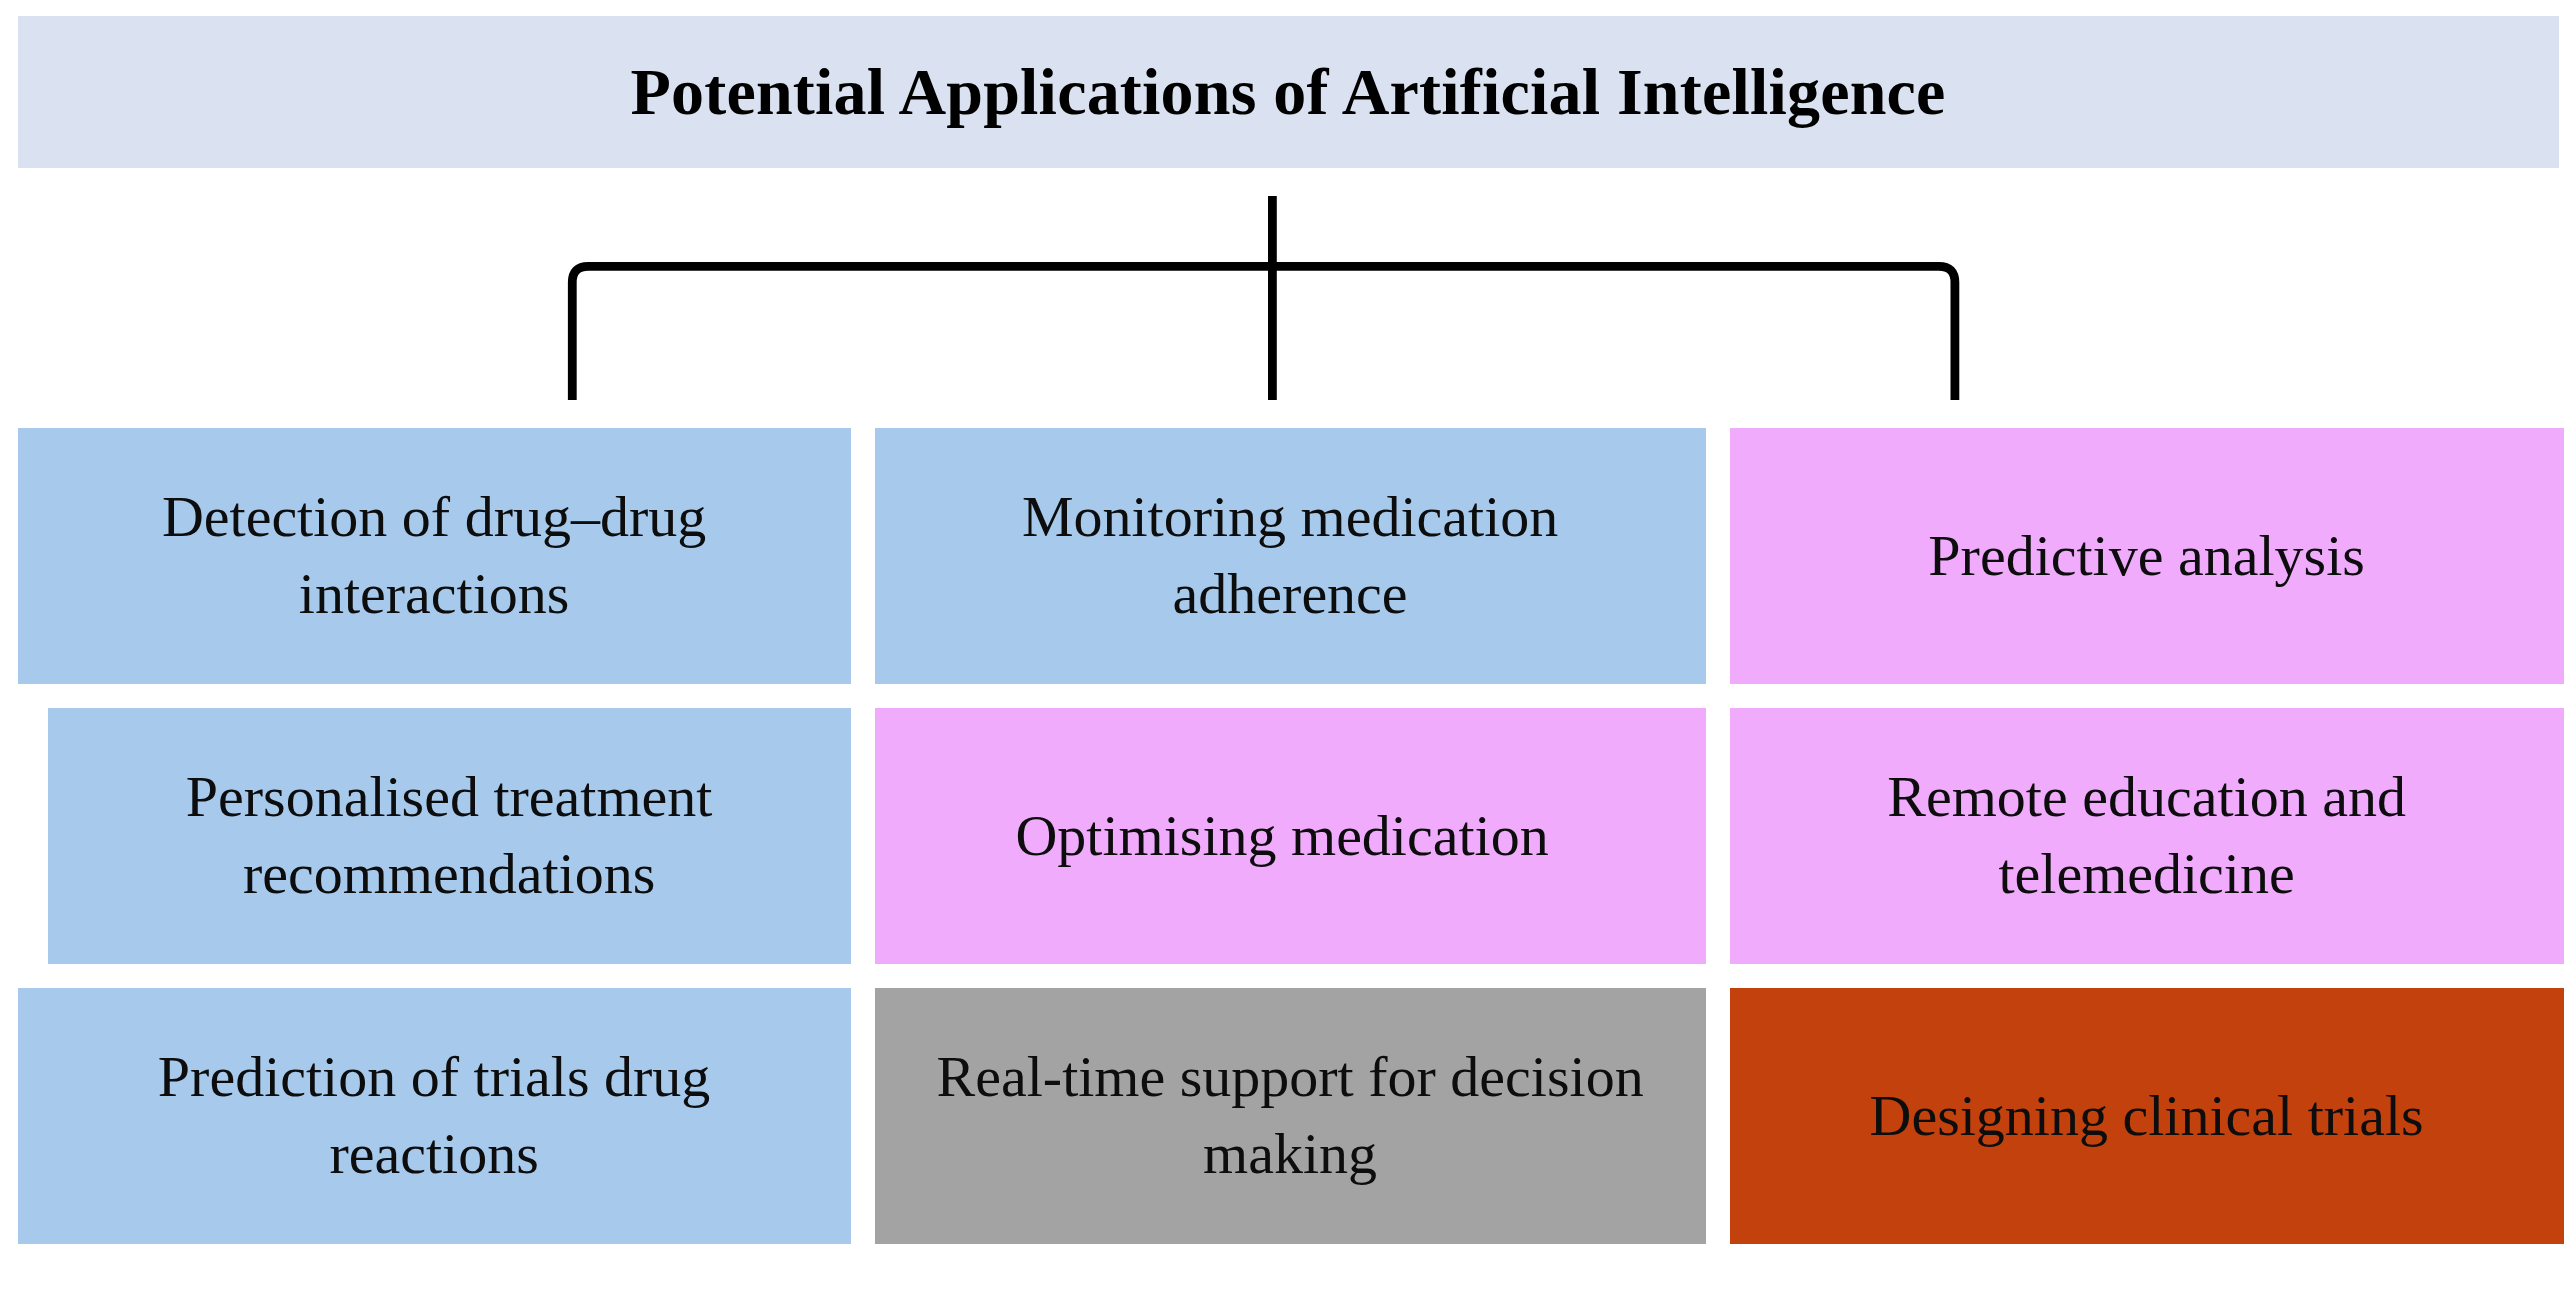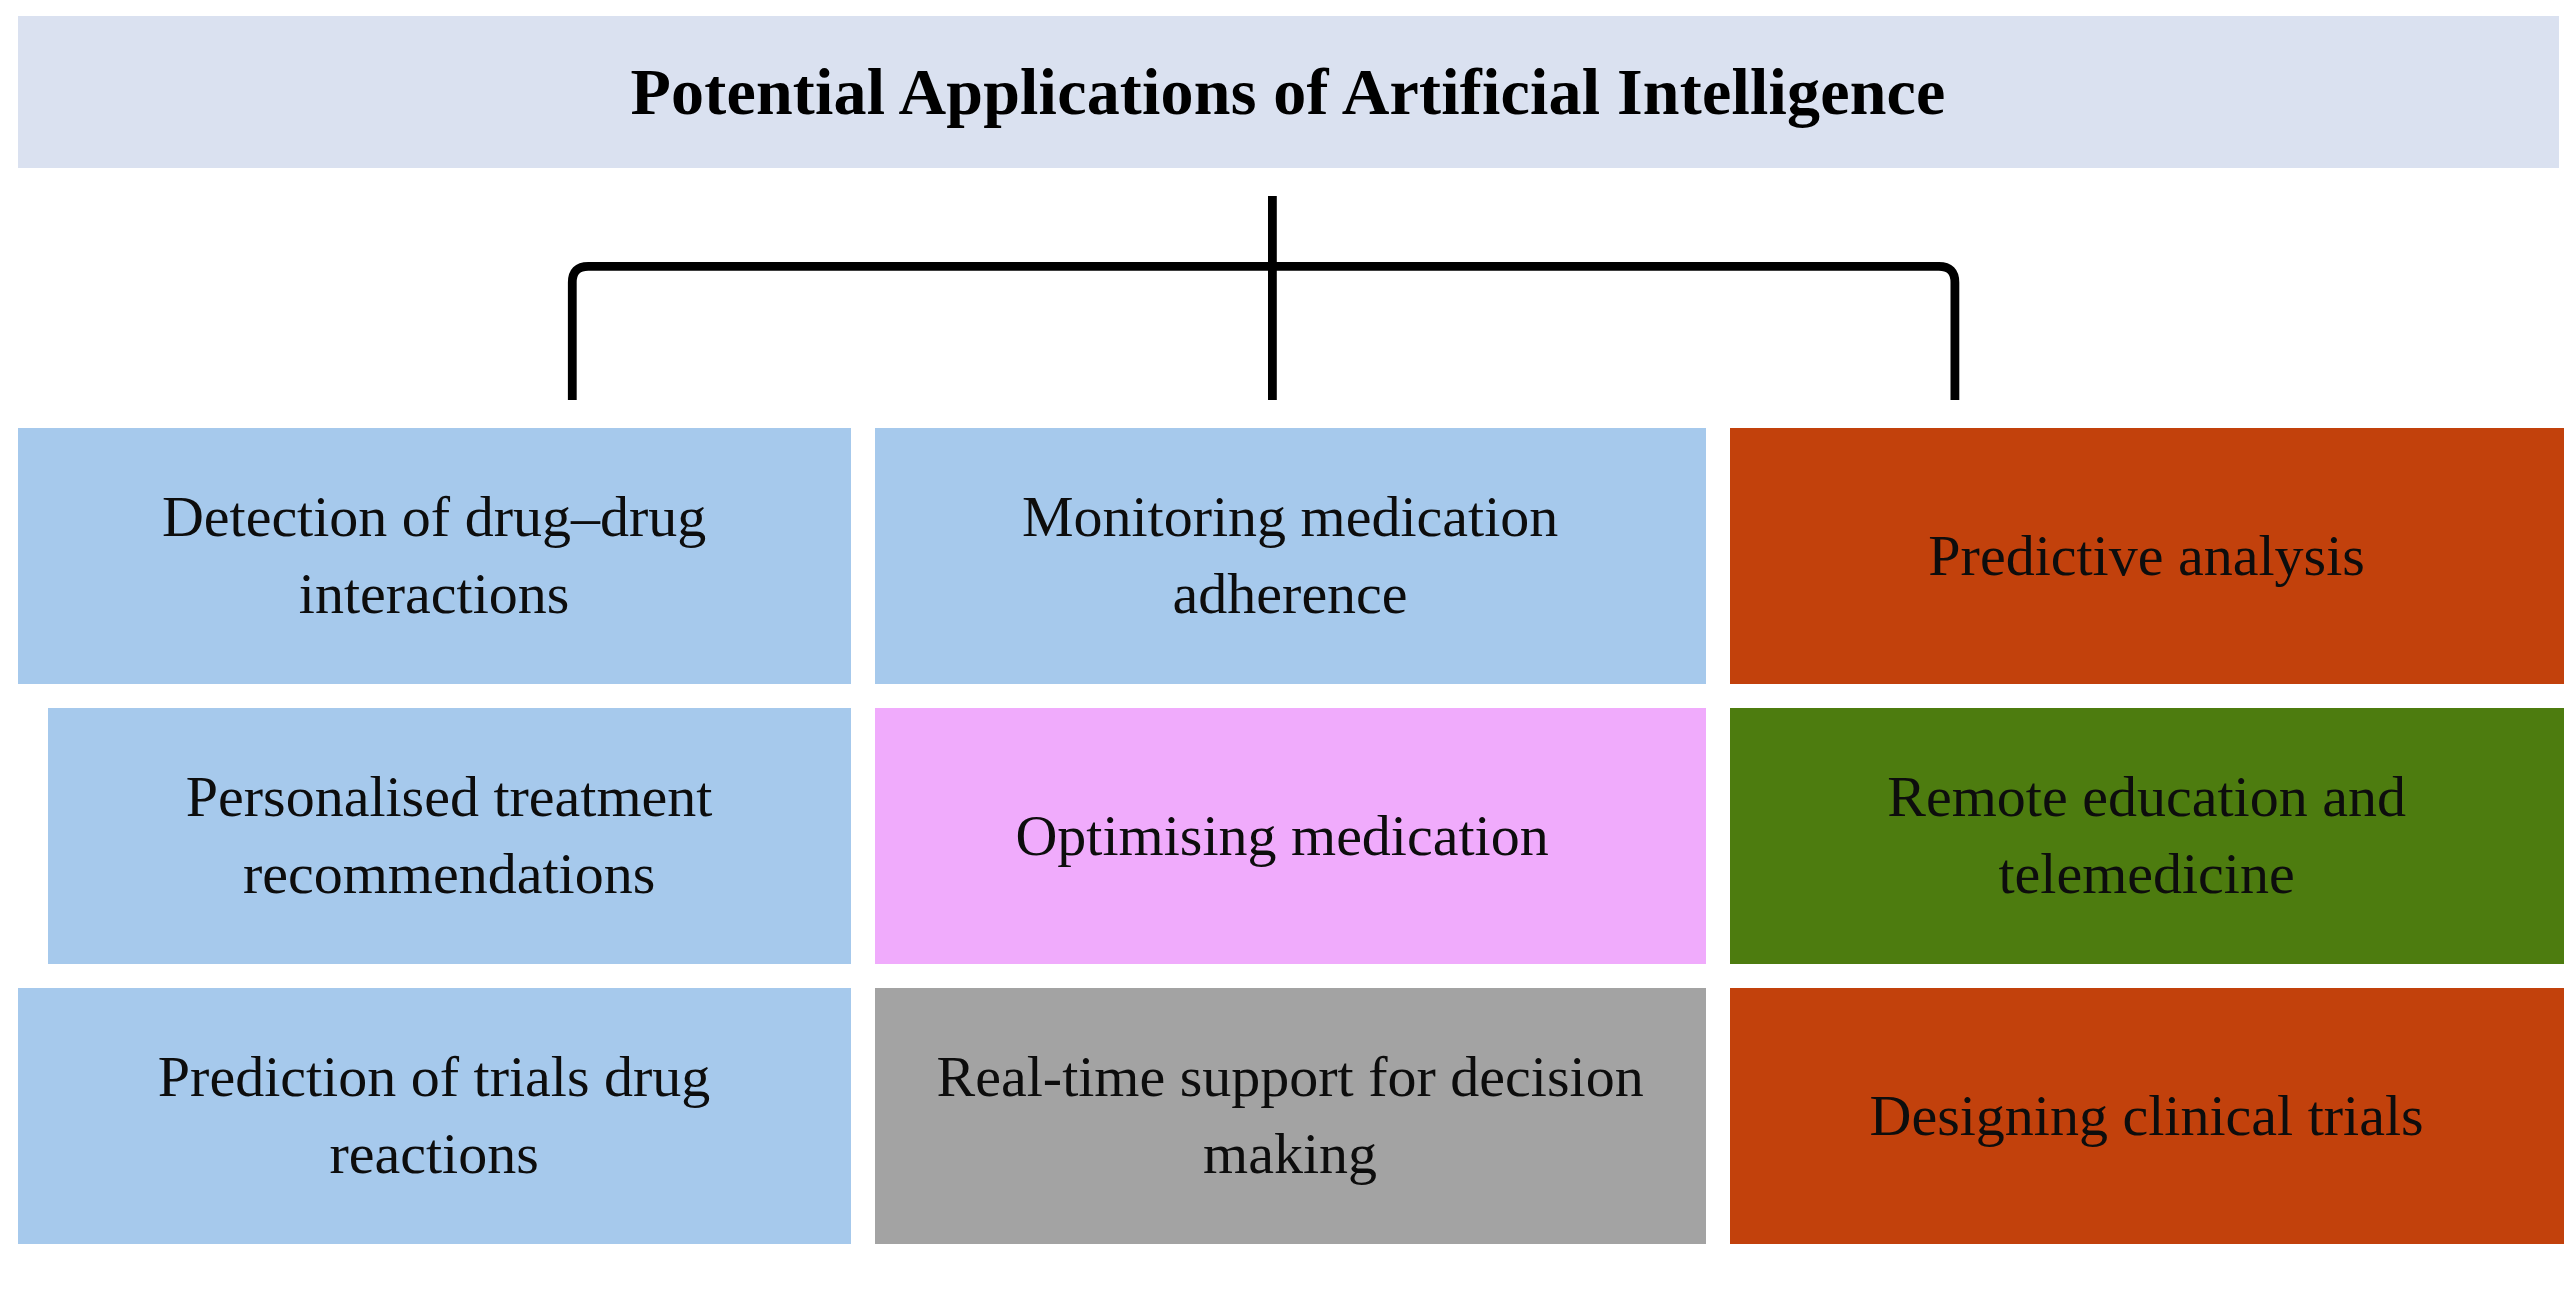--- a/index.html
+++ b/index.html
@@ -106,33 +106,33 @@
   <div class="grid">
 
     <div class="cell" style="background: rgb(166, 201, 236);">
       <span class="cell-label" style="color: rgb(13, 13, 13);">Detection of drug–drug interactions</span>
     </div>
 
     <div class="cell" style="background: rgb(166, 201, 236);">
       <span class="cell-label" style="color: rgb(13, 13, 13);">Monitoring medication adherence</span>
     </div>
 
-    <div class="cell" style="background: #c2410c; padding-left: 32px;">
+    <div class="cell" style="background: #f0abfc; padding-left: 32px;">
       <span class="cell-label" style="color: rgb(13, 13, 13);">Predictive analysis</span>
     </div>
 
     <div class="cell" style="background: rgb(166, 201, 236); margin-left: 30px;">
       <span class="cell-label" style="color: rgb(13, 13, 13);">Personalised treatment recommendations</span>
     </div>
 
     <div class="cell" style="background: #f0abfc; padding-left: 16px;">
       <span class="cell-label" style="color: rgb(13, 13, 13);">Optimising medication</span>
     </div>
 
-    <div class="cell" style="background: #4d7c0f;">
+    <div class="cell" style="background: #f0abfc;">
       <span class="cell-label" style="color: rgb(13, 13, 13);">Remote education and telemedicine</span>
     </div>
 
     <div class="cell" style="background: rgb(166, 201, 236);">
       <span class="cell-label" style="color: rgb(13, 13, 13);">Prediction of trials drug reactions</span>
     </div>
 
     <div class="cell" style="background: #a3a3a3;">
       <span class="cell-label" style="color: rgb(13, 13, 13);">Real-time support for decision making</span>
     </div>

